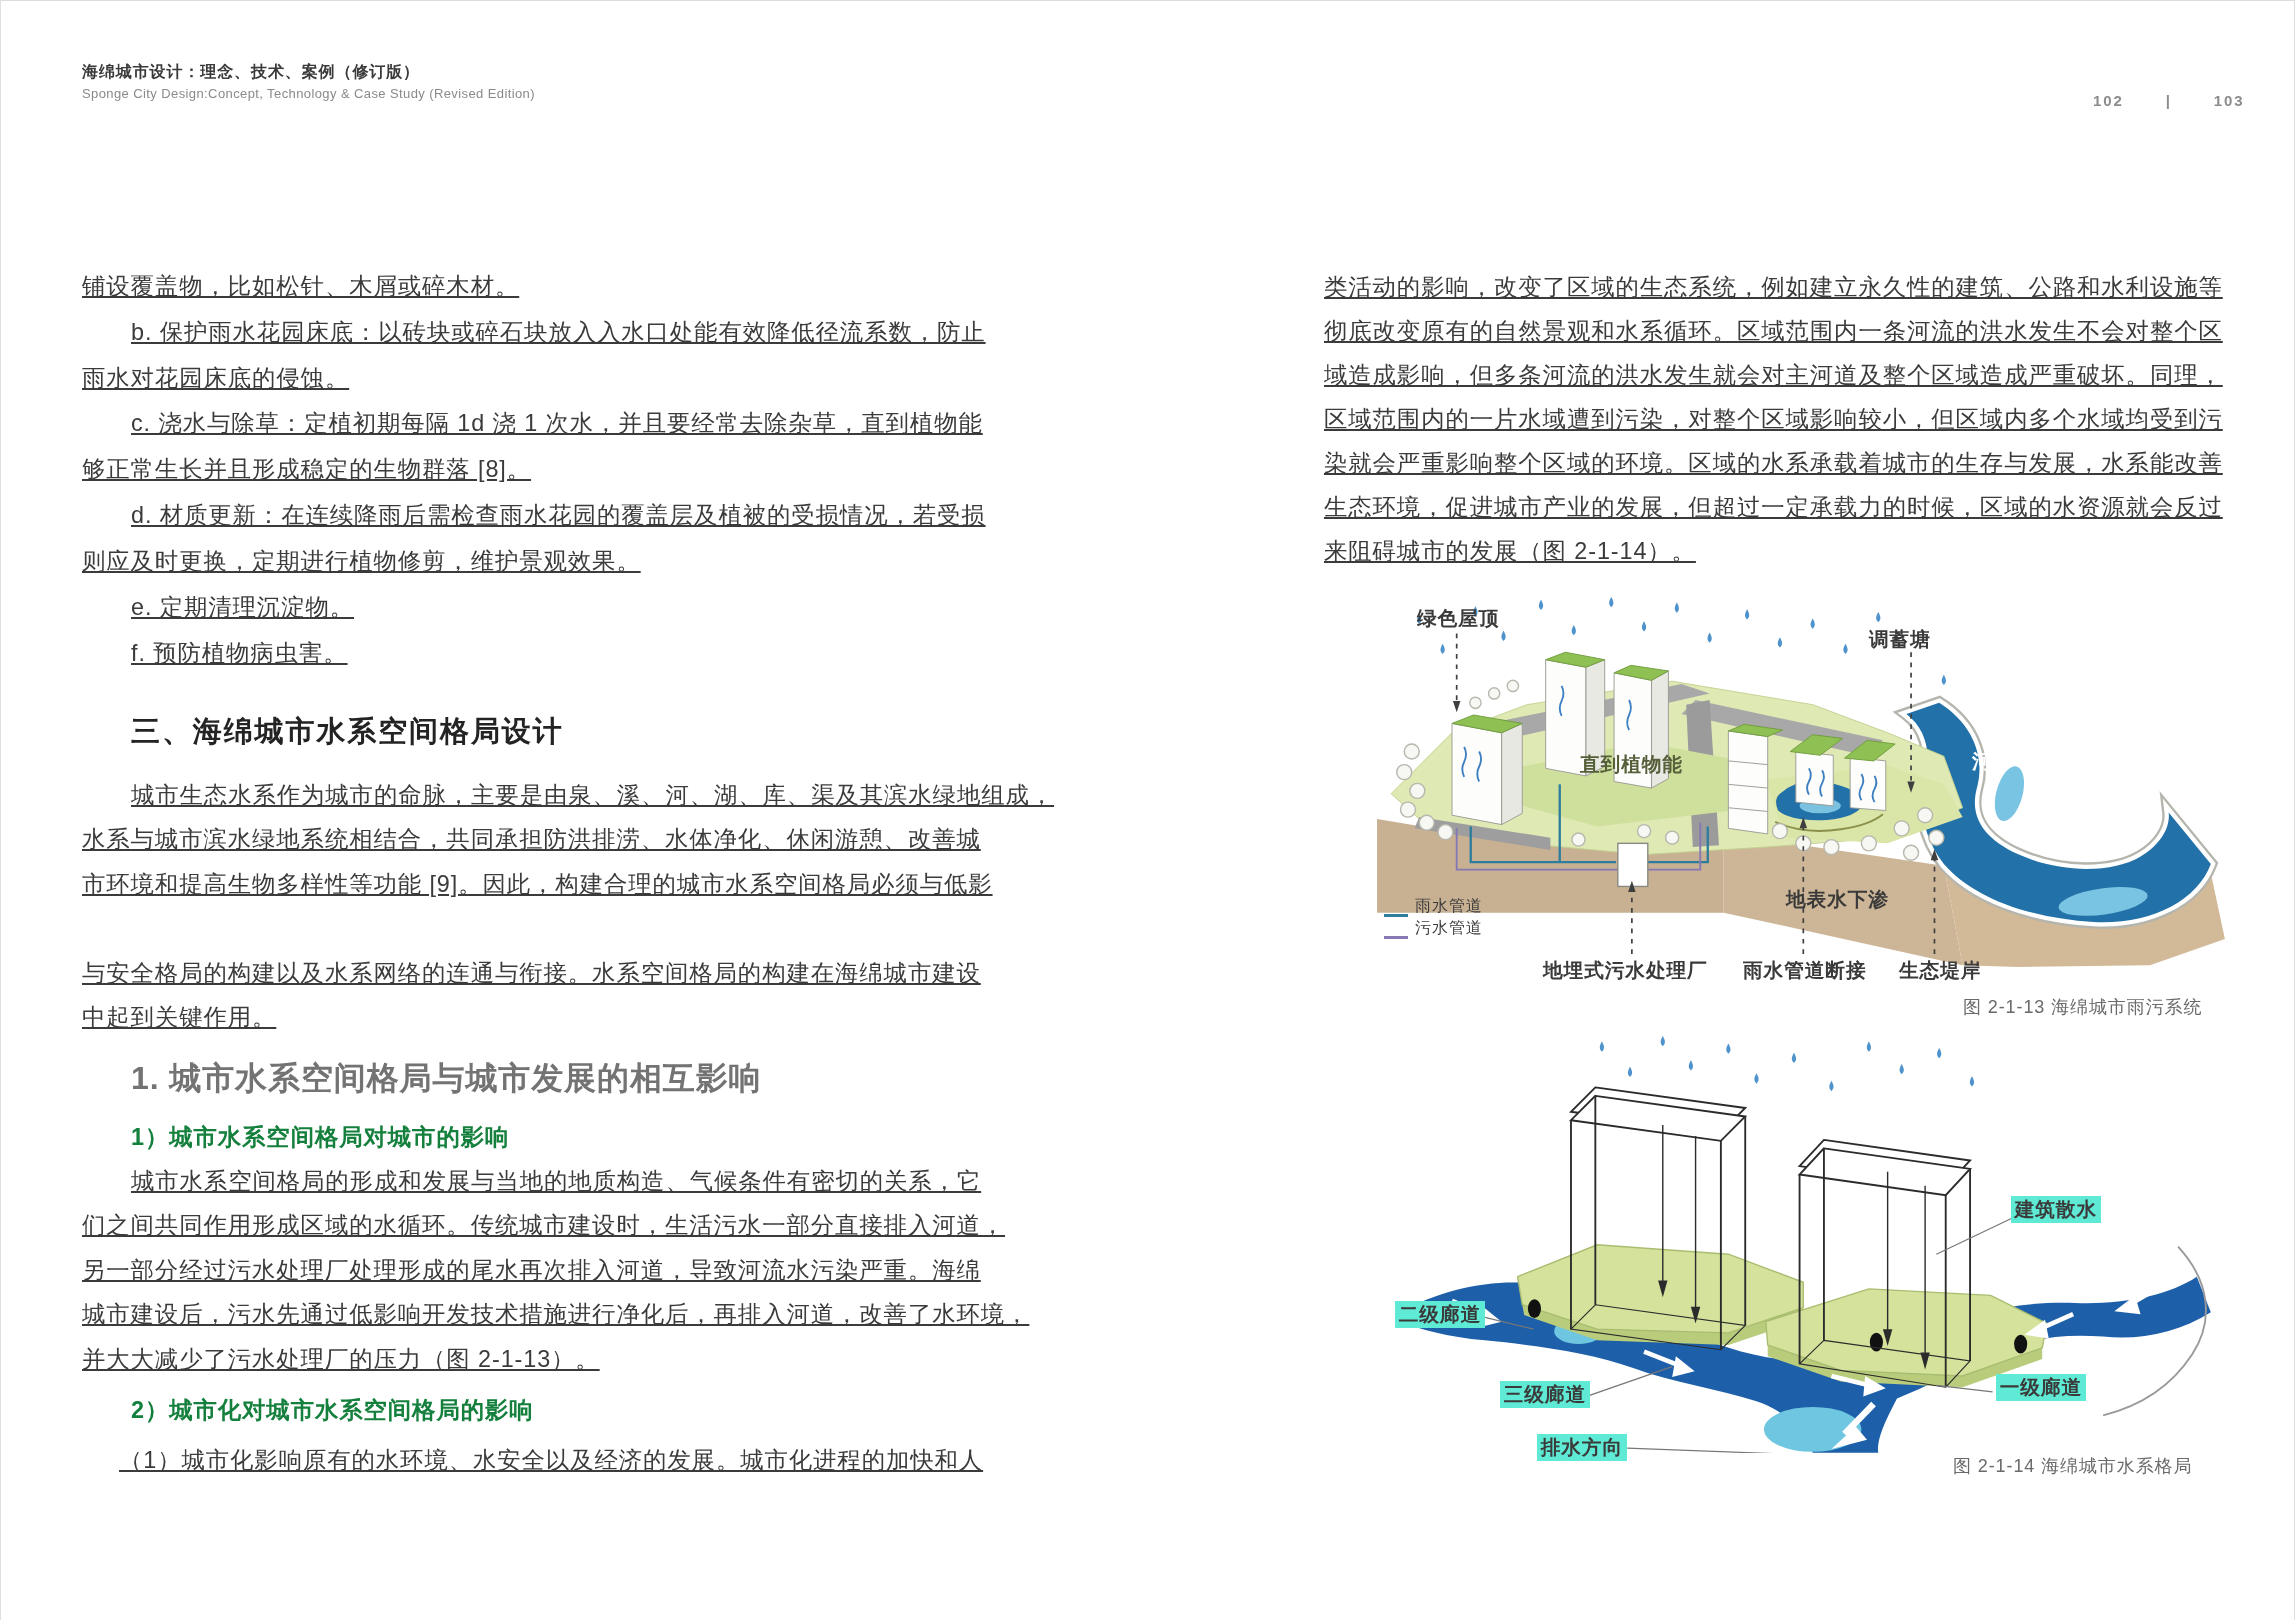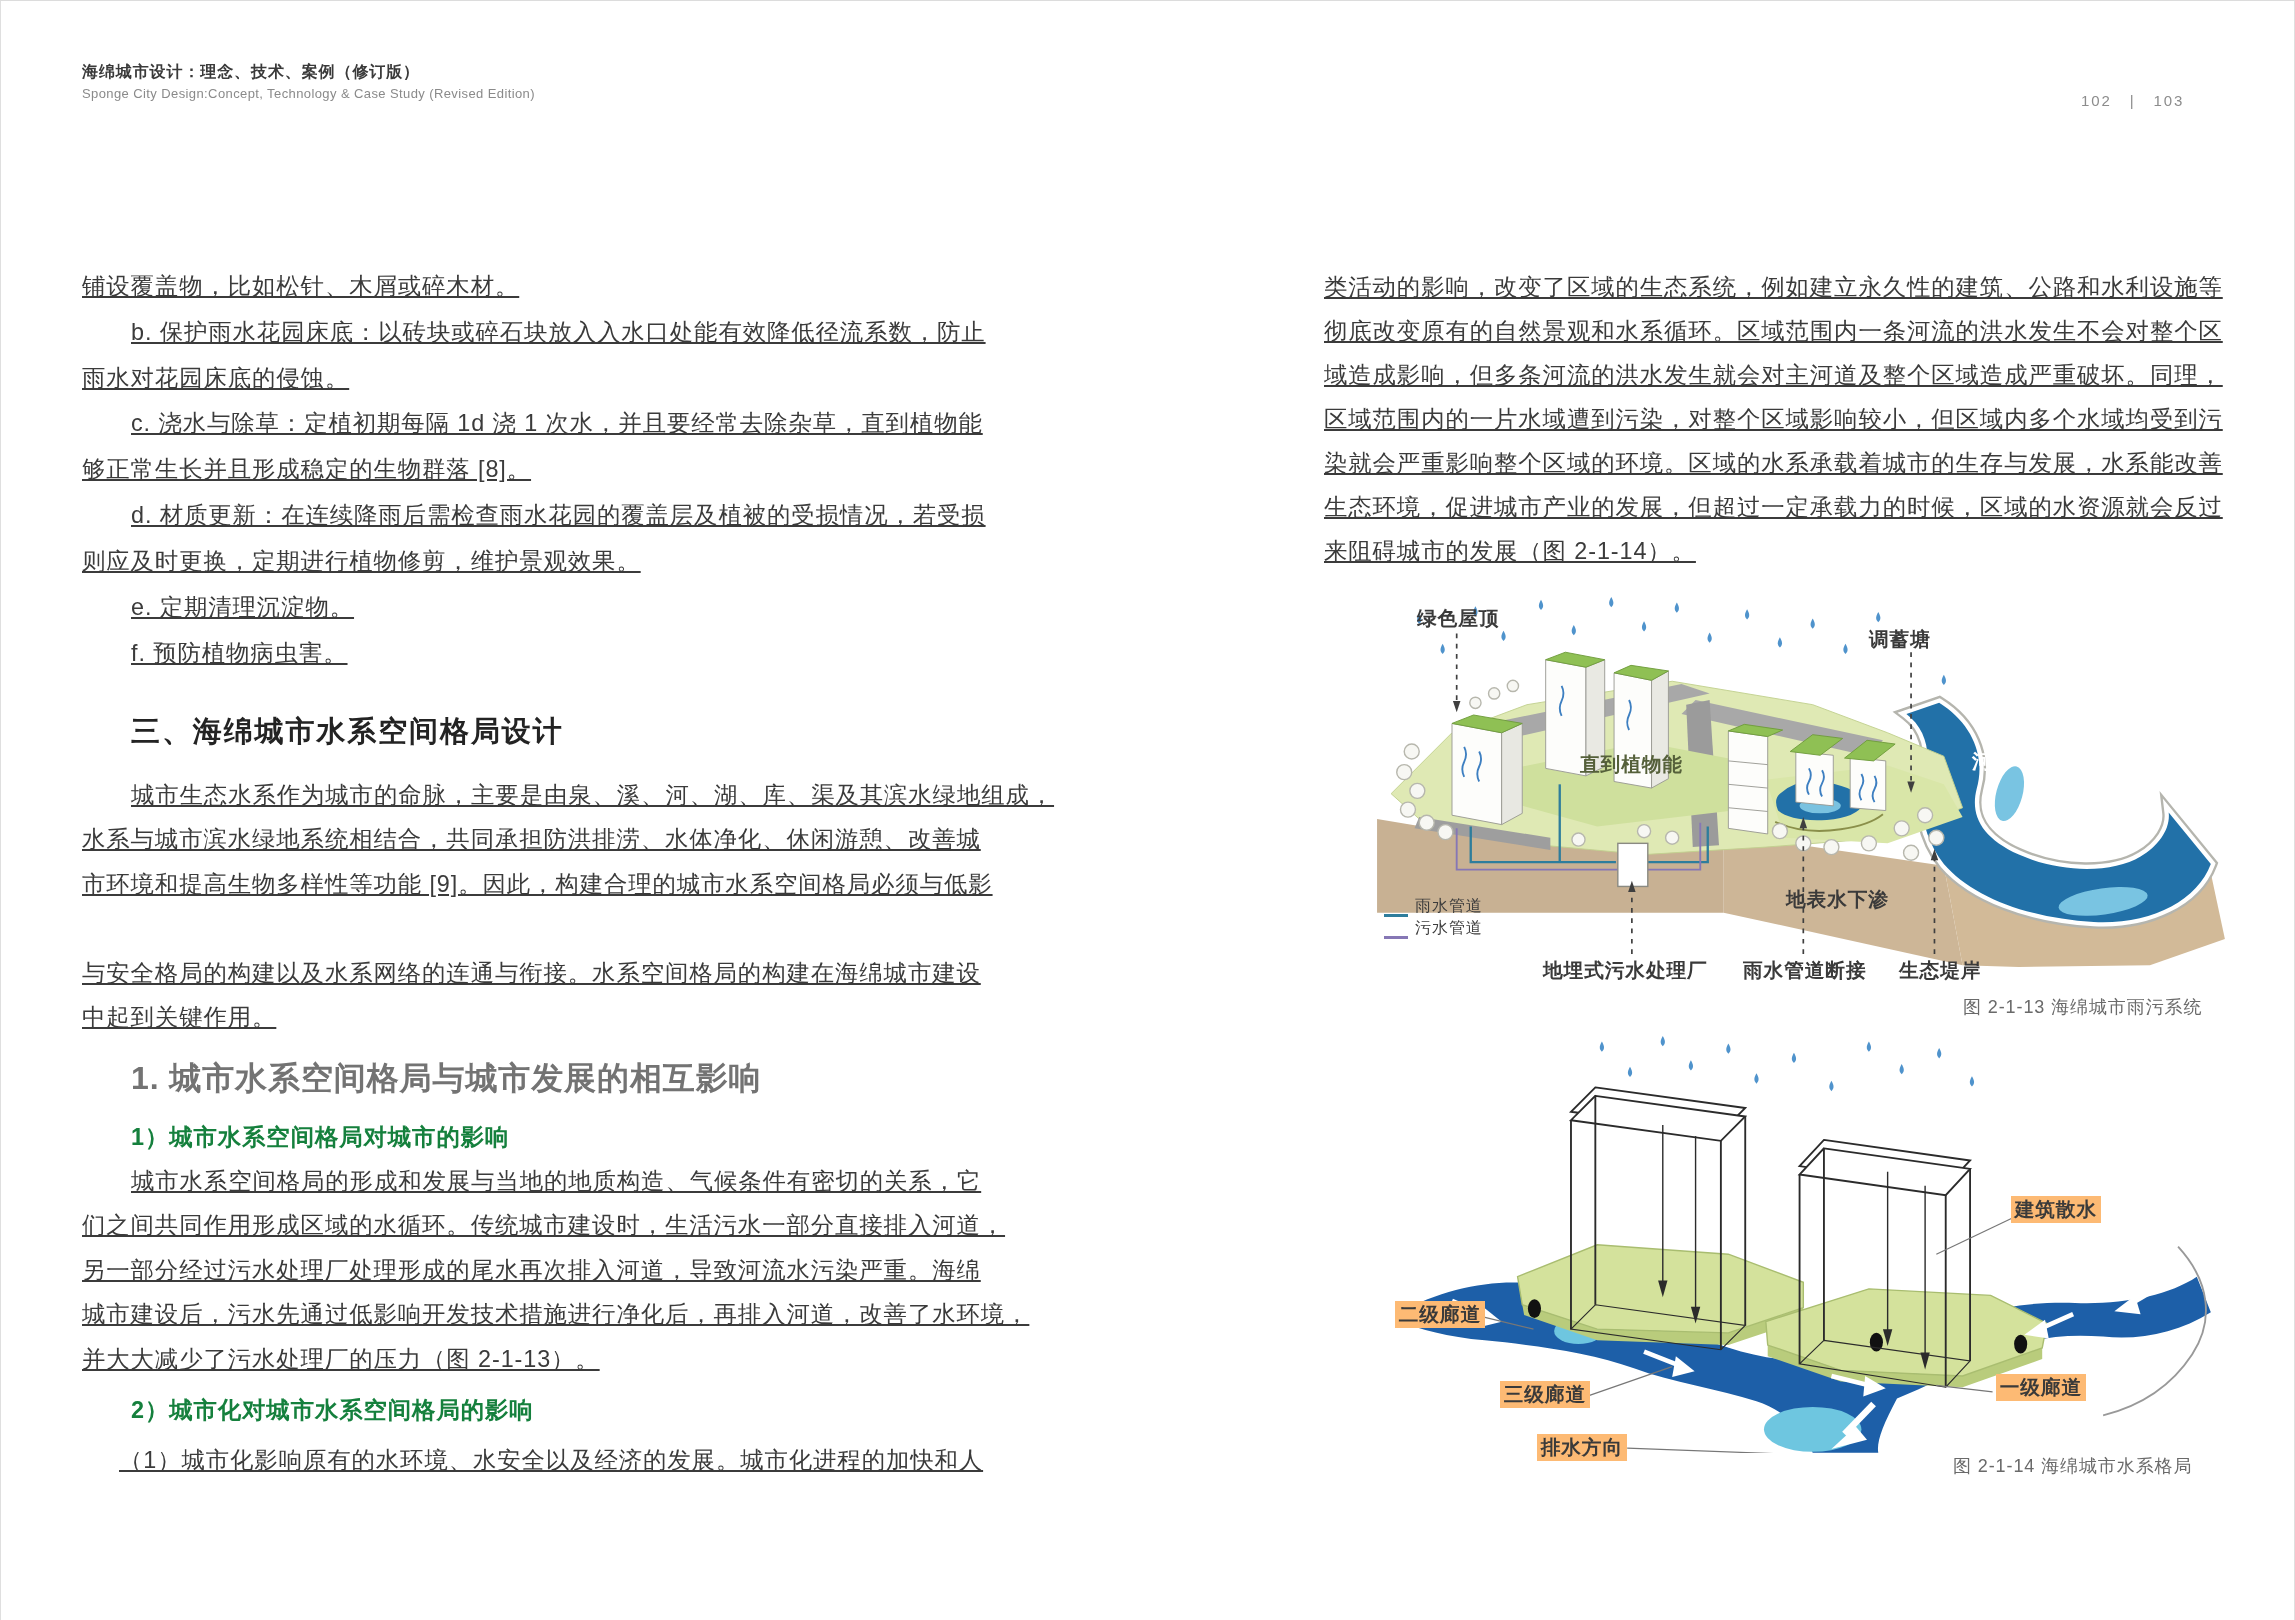--- a/index.html
+++ b/index.html
@@ -2,36 +2,36 @@
 <html style="font-size:15px"><head>
 <meta charset="utf-8">
 <style>
   html,body{margin:0;padding:0;background:#ffffff;}
   .page{position:relative;width:2295px;height:1621px;background:#ffffff;overflow:hidden;
         font-family:"Liberation Sans","DejaVu Sans",sans-serif;box-shadow:inset 0 0 0 0.9px #dcdcdc;}
   
   .hdr-title{position:absolute;left:82px;top:62px;font-size:16px;font-weight:bold;color:#3a3a3a;letter-spacing:0.9px;}
   .hdr-sub{position:absolute;left:82px;top:86px;font-size:13px;color:#8a8a8a;letter-spacing:0.4px;}
   .hdr-pages{position:absolute;left:2072px;top:92px;font-size:15px;color:#8c8c8c;letter-spacing:1.9px;}
-  .hdr-pages span{margin:0 9px;}
+  .hdr-pages span{margin:0 21px;font-weight:bold;}
   
   .col-left{position:absolute;left:82px;top:0;width:899px;height:1621px;}
   .col-right{position:absolute;left:1324px;top:0;width:898px;height:581px;}
   .ln{position:absolute;left:0;font-size:23.4px;color:#3b3b3b;letter-spacing:0.9px;white-space:nowrap;line-height:1.25;text-decoration:underline;}
   .ind{padding-left:49px;}
   .ind-sm{padding-left:37px;}
   .h-sec{position:absolute;left:49px;font-size:29px;font-weight:bold;color:#232323;letter-spacing:1.9px;white-space:nowrap;}
   .h-sub{position:absolute;left:49px;font-size:32px;font-weight:bold;color:#737373;letter-spacing:0.9px;white-space:nowrap;}
   .h-sub2{position:absolute;left:49px;font-size:23.4px;font-weight:bold;color:#15803d;letter-spacing:0.9px;white-space:nowrap;}
   
   .fig{position:absolute;}
   .fig svg{position:absolute;left:0;top:0;}
   .fig-label{position:absolute;font-size:19.7px;font-weight:600;color:#3a3a3a;letter-spacing:0.9px;white-space:nowrap;}
   .on-water{color:#ffffff;font-weight:bold;}
-  .bg-white{background:#fdba74;padding:0 3.7px;}
+  .bg-white{background:#5eead4;padding:0 3.7px;}
   .fig-caption{position:absolute;font-size:18px;color:#6a6a6a;letter-spacing:0.9px;white-space:nowrap;}
   .legend{position:absolute;left:20.6px;top:302px;}
   .legend-row{display:flex;align-items:flex-end;gap:7.5px;height:22.5px;}
   .sw{width:24px;height:2.8px;display:inline-block;}
   .sw-rain{background:#2e7d9c;}
   .sw-sewage{background:#8677b5;}
   .legend-txt{font-size:16px;color:#3c3c3c;letter-spacing:0.9px;}
 </style>
 </head>
 <body>

